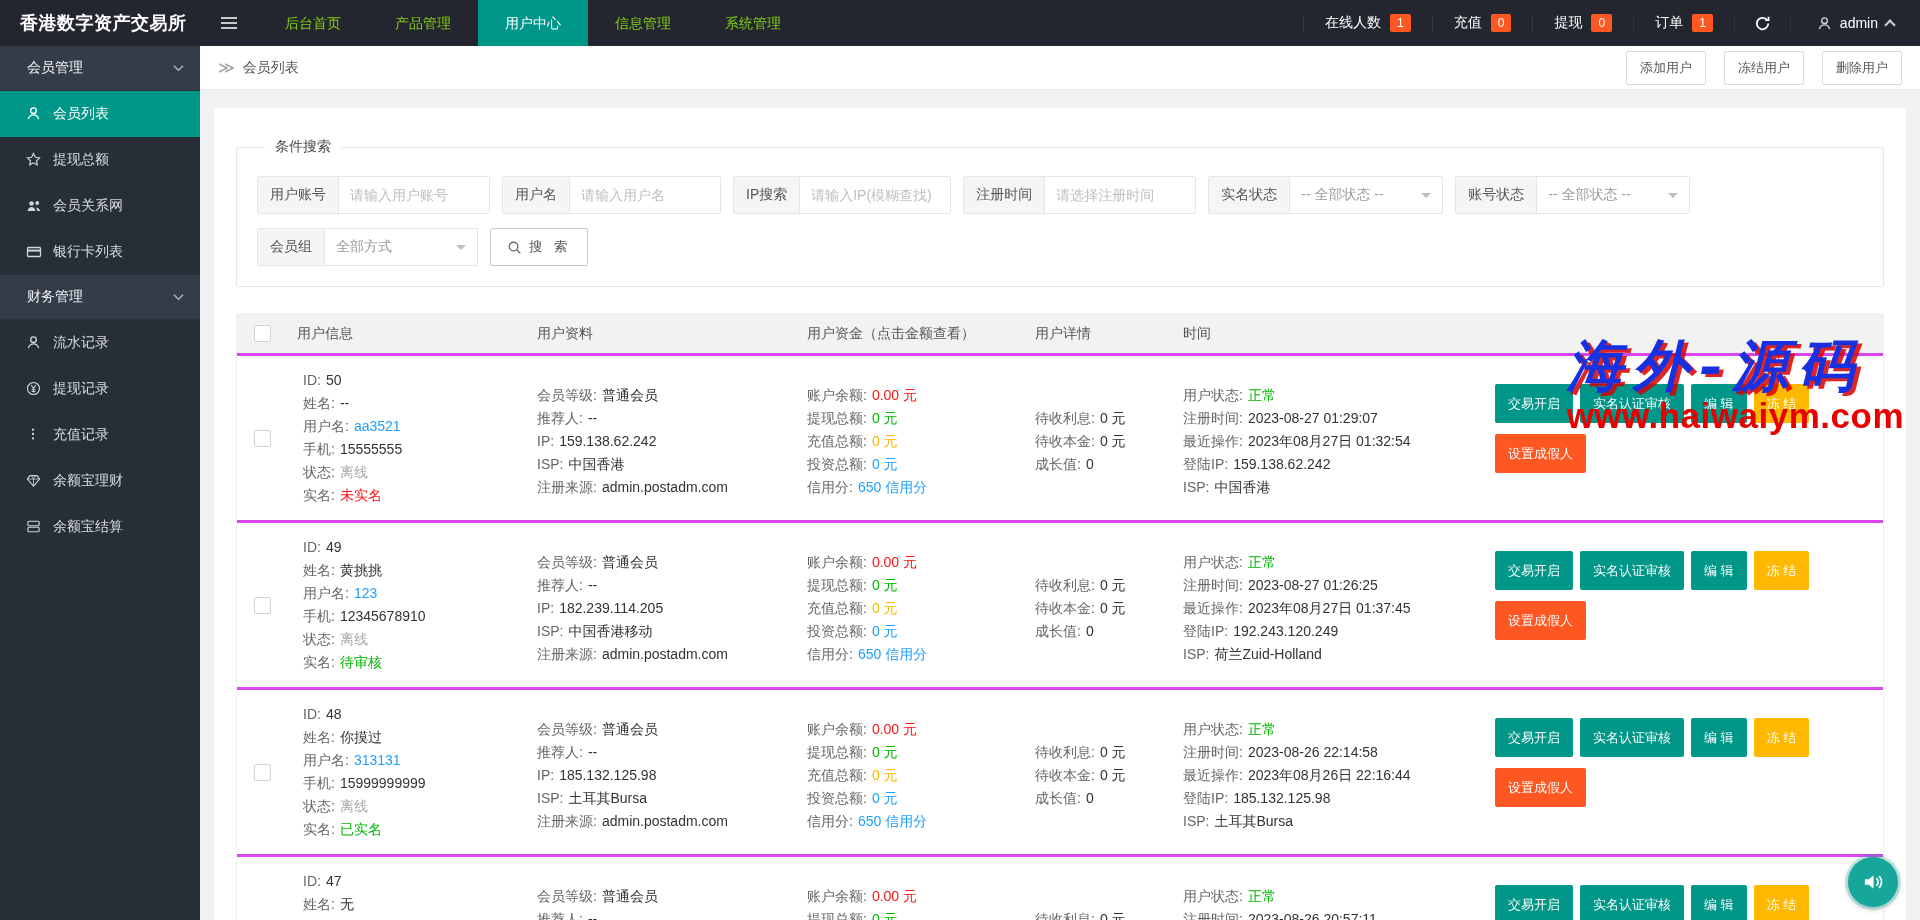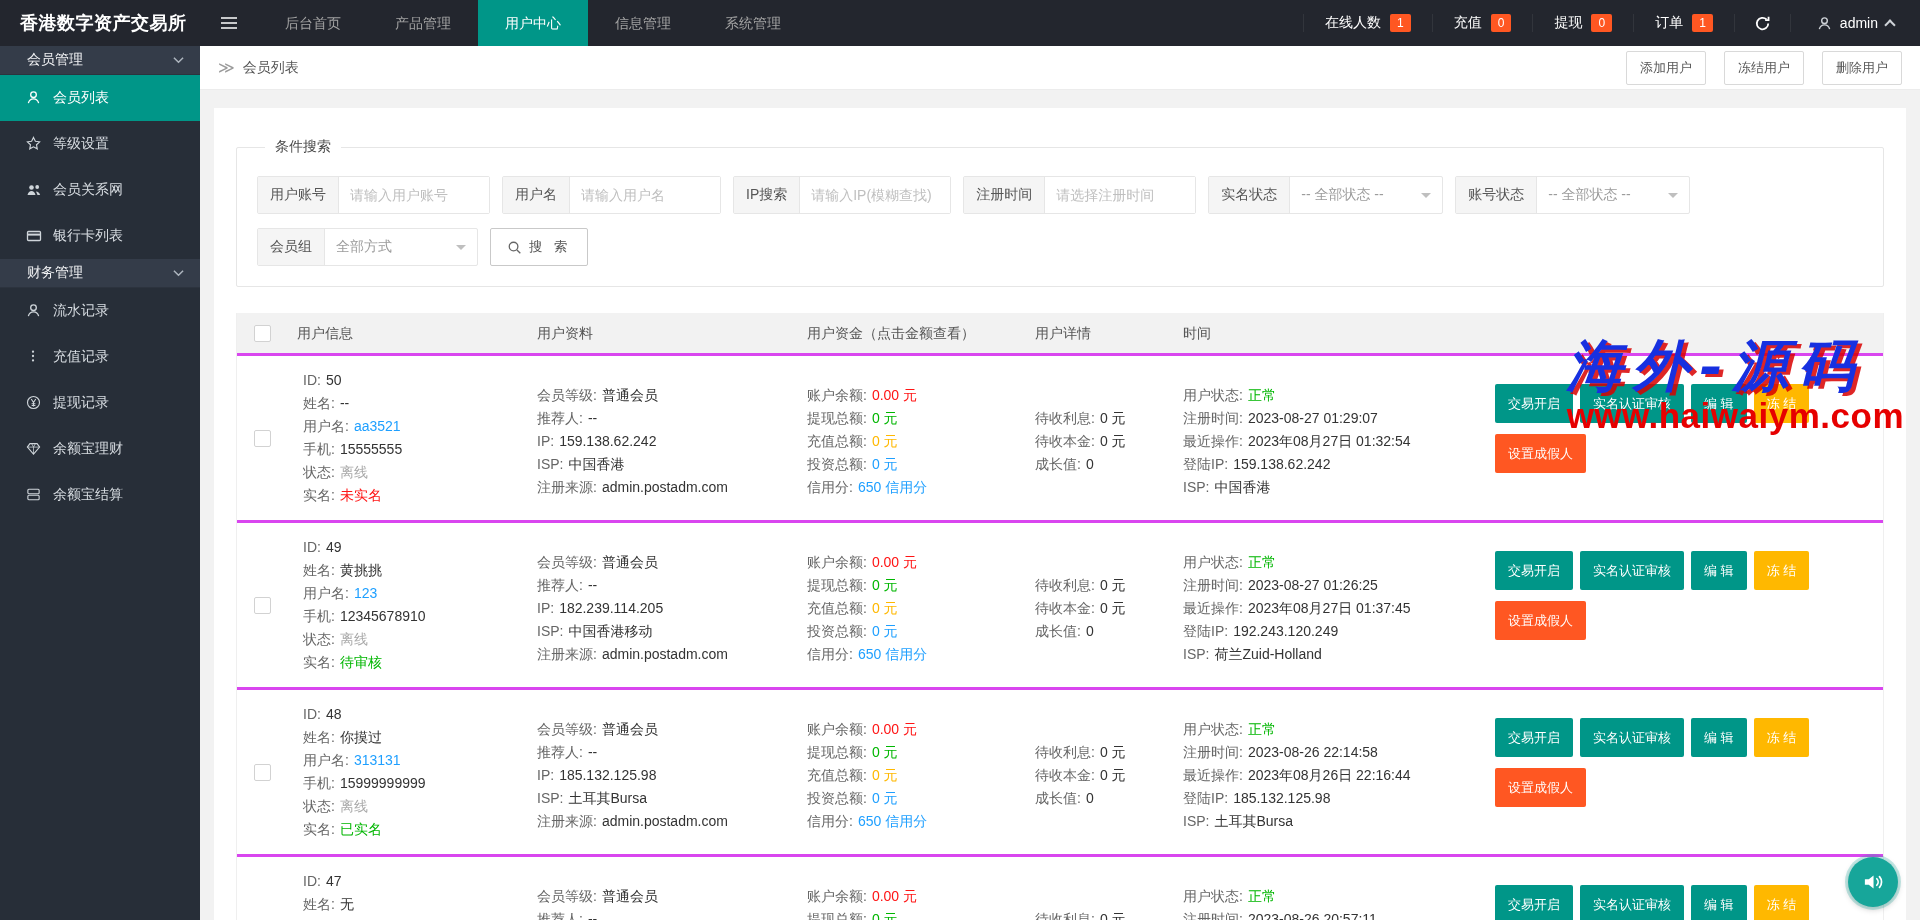--- a/index.html
+++ b/index.html
@@ -5,32 +5,32 @@
   *{margin:0;padding:0;box-sizing:border-box}
   html,body{width:1920px;height:920px;overflow:hidden}
   body{font-family:"Liberation Sans","DejaVu Sans",sans-serif;background:#fff;color:#333;font-size:14px}
   svg{display:block}
 
   
   .navbar{position:fixed;top:0;left:0;right:0;height:46px;background:#23262e;display:flex;align-items:center;z-index:50}
   .brand{width:200px;color:#fff;font-size:18px;font-weight:600;display:flex;align-items:center;padding-left:20px;letter-spacing:.5px;white-space:nowrap}
   .hamburger{width:58px;display:flex;align-items:center;justify-content:center;color:#fff;cursor:pointer}
   .nav-tabs{display:flex}
-  .nav-tab{color:#a3a3a3;line-height:46px;padding:0 27px;cursor:pointer;white-space:nowrap}
+  .nav-tab{color:#84cc16;line-height:46px;padding:0 27px;cursor:pointer;white-space:nowrap}
   .nav-tab.active{background:var(--teal);color:#fff}
   .nav-right{margin-left:auto;display:flex;align-items:stretch}
   .nav-stat{display:flex;align-items:center;padding:0 21px;border-left:1px solid rgba(255,255,255,.07);color:#fff;cursor:pointer}
   .badge{background:var(--badge);color:#fff;font-size:12px;border-radius:2px;padding:2px 7px;margin-left:9px;line-height:14px}
   .nav-icon-btn{width:56px;display:flex;align-items:center;justify-content:center;border-left:1px solid rgba(255,255,255,.07);cursor:pointer}
   .admin-box{display:flex;align-items:center;gap:8px;color:#fff;padding:0 26px;border-left:1px solid rgba(255,255,255,.07);cursor:pointer}
   .caret-up{width:8px;height:8px;border-left:2px solid #cfd3d8;border-top:2px solid #cfd3d8;transform:rotate(45deg);margin-top:4px}
 
   
   .sidebar{position:fixed;top:46px;left:0;bottom:0;width:200px;background:#272e38;z-index:40}
-  .side-group-header{height:29px;display:flex;align-items:center;justify-content:space-between;padding:0 16px 0 27px;color:#f2f3f5;background:#343c49;cursor:pointer;border-bottom:1px solid rgba(0,0,0,.15)}
+  .side-group-header{height:45px;display:flex;align-items:center;justify-content:space-between;padding:0 16px 0 27px;color:#f2f3f5;background:#343c49;cursor:pointer;border-bottom:1px solid rgba(0,0,0,.15)}
   .side-item{height:46px;display:flex;align-items:center;gap:11px;padding-left:26px;color:#d8dde2;cursor:pointer}
   .side-item.active{background:var(--teal);color:#fff}
   .side-item .ic{width:16px;height:16px;color:#cfd5da}
   .side-item.active .ic{color:#fff}
 
   
   .main{margin-left:200px;padding-top:46px;height:920px;display:flex;flex-direction:column}
   .crumb-bar{height:44px;background:#fff;display:flex;align-items:center;padding:0 18px;border-bottom:1px solid #ececec;flex:0 0 44px}
   .crumb{color:#555;display:flex;align-items:center;gap:8px}
   .crumb-mark{color:#9a9a9a;font-size:16px}
@@ -160,21 +160,21 @@
         </svg>
       </span>
       <span>会员列表</span>
     </div>
     <div class="side-item">
       <span class="ic ">
         <svg viewBox="0 0 16 16" width="15" height="15">
           <path d="M8 1.5l2 4.1 4.5.6-3.3 3.1.8 4.4L8 11.6l-4 2.1.8-4.4L1.5 6.2 6 5.6z" fill="none" stroke="currentColor" stroke-width="1.2"></path>
         </svg>
       </span>
-      <span>等级设置</span>
+      <span>提现总额</span>
     </div>
     <div class="side-item">
       <span class="ic ">
         <svg viewBox="0 0 16 16" width="16" height="16">
           <circle cx="5.5" cy="5.5" r="2.3" fill="currentColor"></circle>
           <circle cx="11.2" cy="5" r="1.9" fill="currentColor"></circle>
           <path d="M1.5 13c.6-2.6 2.2-4 4-4s3.4 1.4 4 4z" fill="currentColor"></path>
           <path d="M10 9.4c2 .1 3.5 1.3 4.1 3.6h-2.6" fill="currentColor"></path>
         </svg>
       </span>
@@ -201,36 +201,36 @@
       <span class="ic ">
         <svg viewBox="0 0 16 16" width="15" height="15">
           <circle cx="8" cy="5" r="3" fill="none" stroke="currentColor" stroke-width="1.4"></circle>
           <path d="M2.5 14c.8-3 3-4.5 5.5-4.5s4.7 1.5 5.5 4.5" fill="none" stroke="currentColor" stroke-width="1.4"></path>
         </svg>
       </span>
       <span>流水记录</span>
     </div>
     <div class="side-item">
       <span class="ic ">
+        <svg viewBox="0 0 16 16" width="15" height="15">
+          <circle cx="8" cy="8" r="6.4" fill="none" stroke="currentColor" stroke-width="1.2"></circle>
+          <path d="M5.6 4.2L8 8l2.4-3.8M8 8v4.2M6 9.3h4M6 11.2h4" fill="none" stroke="currentColor" stroke-width="1.1"></path>
+        </svg>
+      </span>
+      <span>提现记录</span>
+    </div>
+    <div class="side-item">
+      <span class="ic ">
         <svg viewBox="0 0 16 16" width="14" height="14">
           <circle cx="8" cy="3" r="1.3" fill="currentColor"></circle>
           <circle cx="8" cy="8" r="1.3" fill="currentColor"></circle>
           <circle cx="8" cy="13" r="1.3" fill="currentColor"></circle>
         </svg>
       </span>
       <span>充值记录</span>
-    </div>
-    <div class="side-item">
-      <span class="ic ">
-        <svg viewBox="0 0 16 16" width="15" height="15">
-          <circle cx="8" cy="8" r="6.4" fill="none" stroke="currentColor" stroke-width="1.2"></circle>
-          <path d="M5.6 4.2L8 8l2.4-3.8M8 8v4.2M6 9.3h4M6 11.2h4" fill="none" stroke="currentColor" stroke-width="1.1"></path>
-        </svg>
-      </span>
-      <span>提现记录</span>
     </div>
     <div class="side-item">
       <span class="ic ">
         <svg viewBox="0 0 16 16" width="15" height="15">
           <path d="M4.2 2.8h7.6l2.7 3.7L8 14 1.5 6.5z" fill="none" stroke="currentColor" stroke-width="1.2"></path>
           <path d="M1.5 6.5h13M6 2.8l2 3.7 2-3.7M8 6.5V14" fill="none" stroke="currentColor" stroke-width=".8"></path>
         </svg>
       </span>
       <span>余额宝理财</span>
     </div>

